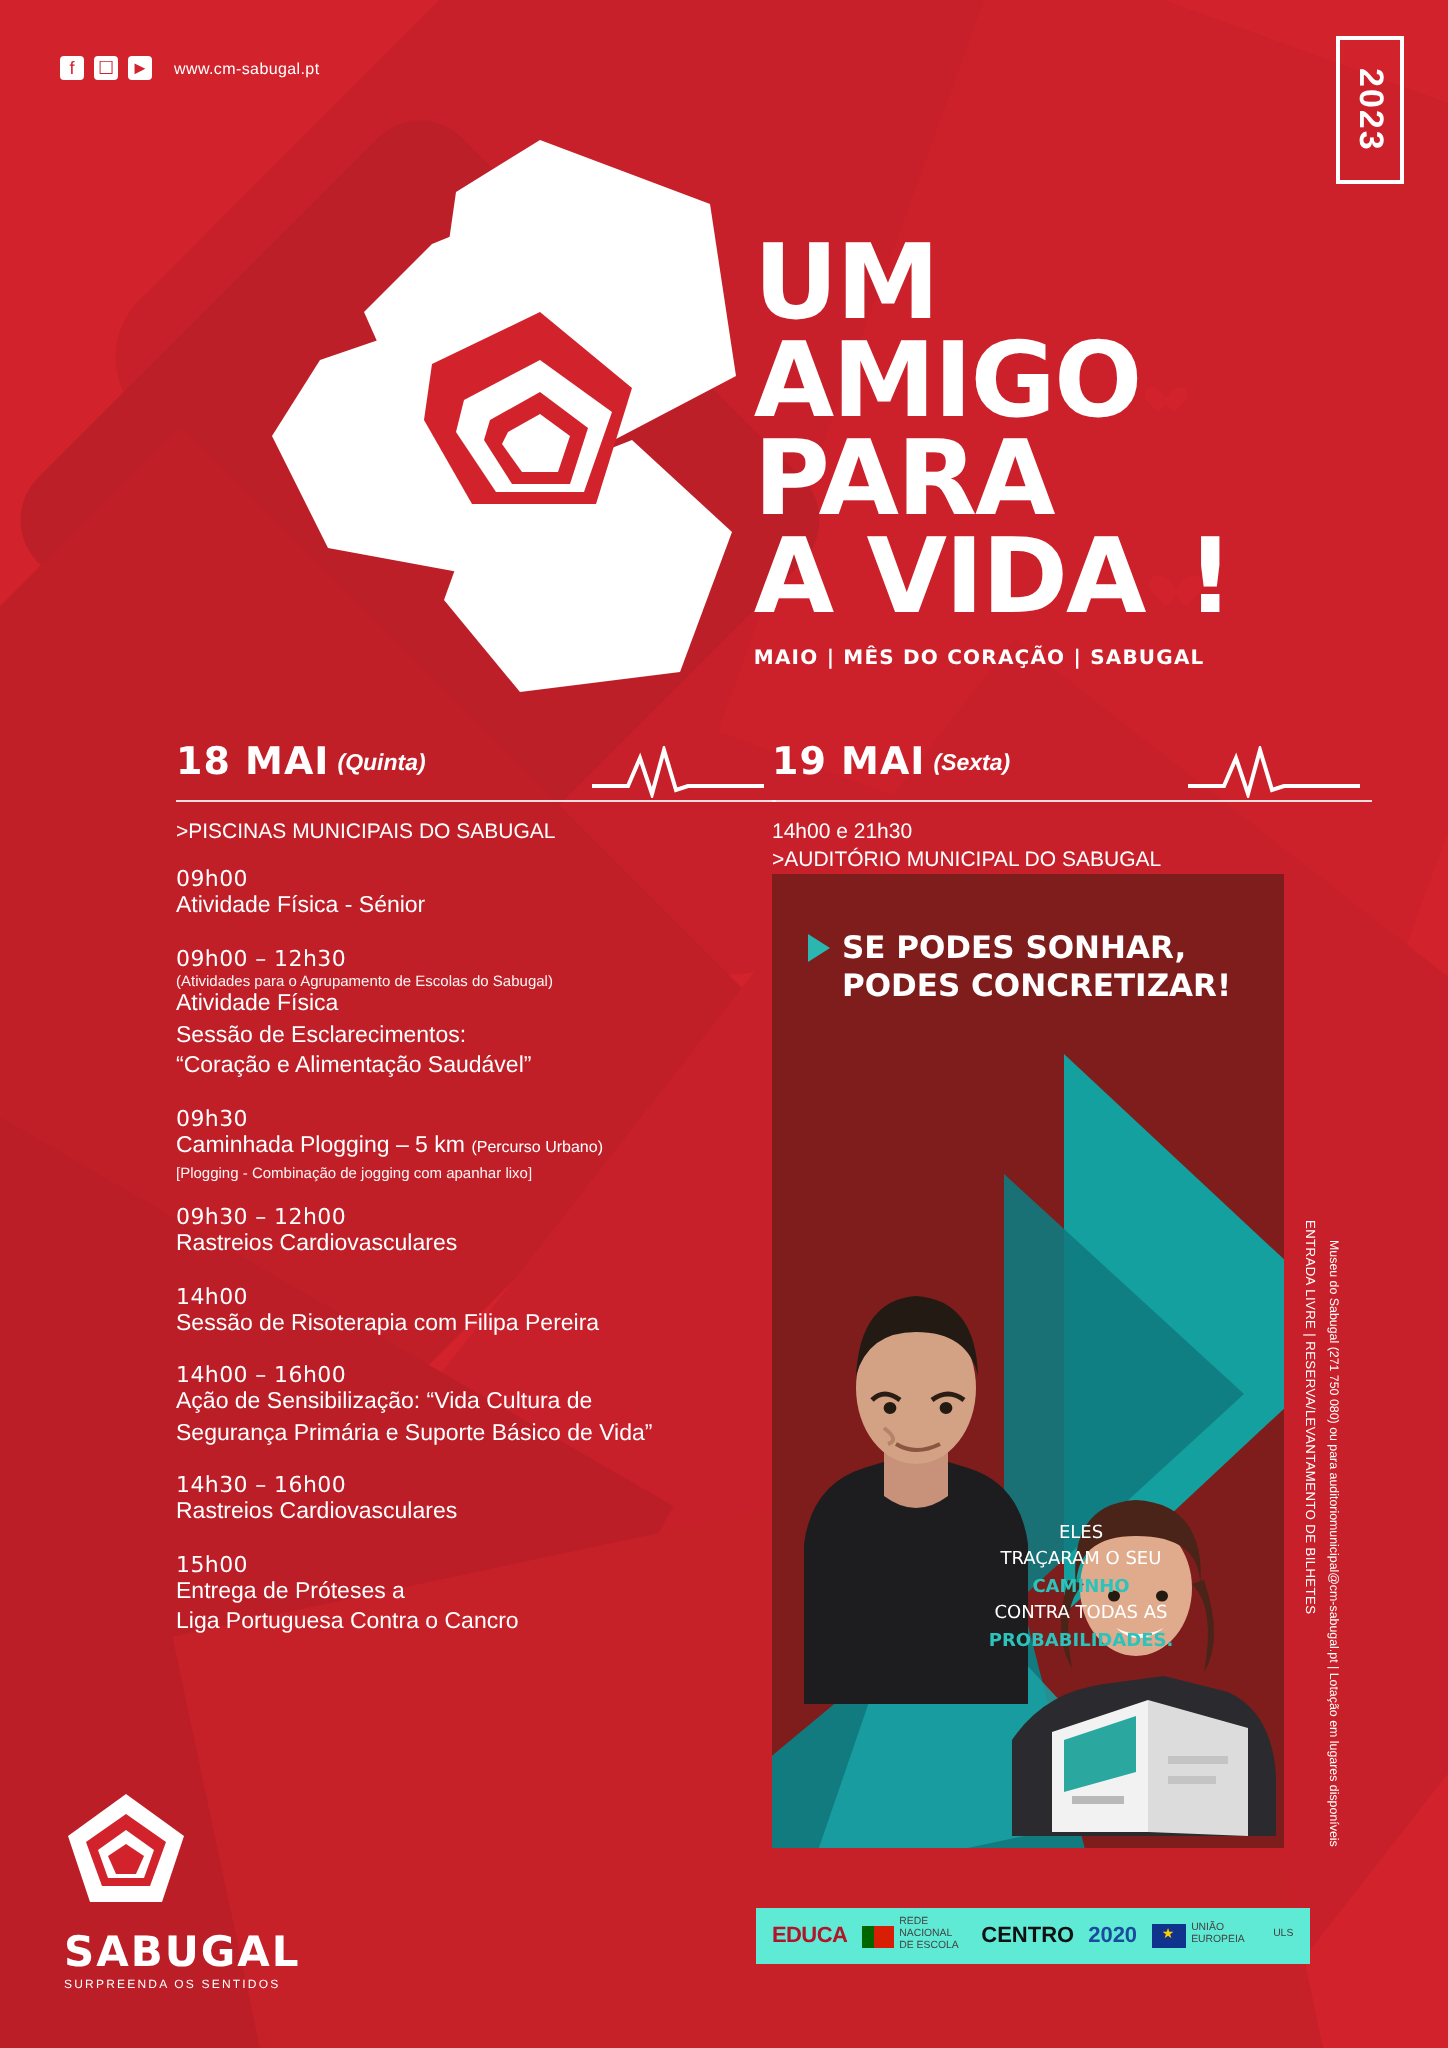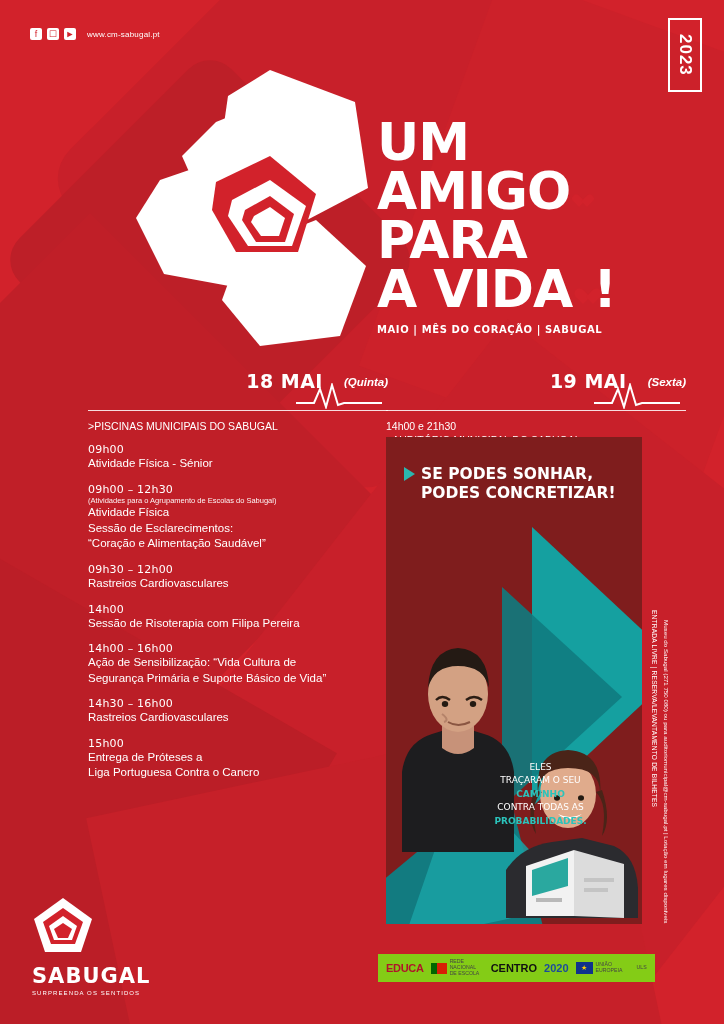--- a/index.html
+++ b/index.html
@@ -90,23 +90,23 @@
     margin-top: 10px; font-weight: bold;
     font-family: "DejaVu Sans", sans-serif;
   }
 
   
   .day-col { position: absolute; z-index: 15; color: #fff; }
   .col-left  { top: 370px; left: 88px; width: 300px; }
   .col-right { top: 370px; left: 386px; width: 300px; }
 
   .day-head {
-    display: flex; align-items: flex-end; gap: 21px;
+    display: flex; align-items: flex-end; gap: 4px;
     border-bottom: 1px solid rgba(255,255,255,.85);
-    padding-bottom: 18px; position: relative; justify-content: flex-end;
+    padding-bottom: 8px; position: relative;
   }
   .day-num { font-size: 19px; font-weight: bold; letter-spacing: .5px;
              font-family: "DejaVu Sans", sans-serif; }
   .day-week { font-size: 11.5px; font-weight: bold; margin-bottom: 4px; font-style: italic; }
   .ecg { position: absolute; right: 6px; bottom: 1px; }
 
   .venue { font-size: 10.5px; margin-top: 8px; line-height: 1.35; }
 
   .events { margin-top: 10px; }
   .ev { margin-bottom: 11px; }
@@ -197,21 +197,21 @@
   
   .sabugal-logo { position: absolute; bottom: 28px; left: 32px; z-index: 20; }
   .sabugal-logo .name {
     color: #fff; font-size: 21px; font-weight: bold; letter-spacing: 1px;
     margin-top: 6px; font-family: "DejaVu Sans", sans-serif;
   }
   .sabugal-logo .tag { color: #fff; font-size: 6px; letter-spacing: 1.1px; margin-top: 2px; }
 
   .partners {
     position: absolute; bottom: 42px; left: 378px;
-    background: #84cc16; padding: 5px 8px;
+    background: #5eead4; padding: 5px 8px;
     display: flex; align-items: center; gap: 7px;
     z-index: 20; height: 28px;
   }
   .p-item { display: flex; align-items: center; font-size: 7px; color: #333; }
   .p-educa { color: #b0152a; font-weight: bold; font-size: 11px; letter-spacing: -.3px; }
   .p-centro { color: #111; font-weight: bold; font-size: 11px; }
   .p-2020 { color: #1b4b9c; font-weight: bold; font-size: 11px; }
   .eu-flag {
     width: 17px; height: 12px; background: #10338c; position: relative;
   }
@@ -301,20 +301,28 @@
       </div>
 
       <div class="ev">
         <div class="time">09h00 – 12h30</div>
         <div class="sub">(Atividades para o Agrupamento de Escolas do Sabugal)</div>
         <div class="title">Atividade Física</div>
         <div class="title">Sessão de Esclarecimentos:</div>
         <div class="title">“Coração e Alimentação Saudável”</div>
       </div>
 
+      <div class="ev">
+        <div class="time">09h30</div>
+        <div class="title">
+          <span>Caminhada Plogging –  5 km</span>
+          <span class="note-inline">(Percurso Urbano)</span>
+        </div>
+        <div class="sub">[Plogging - Combinação de jogging com apanhar lixo]</div>
+      </div>
 
       <div class="ev">
         <div class="time">09h30 – 12h00</div>
         <div class="title">Rastreios Cardiovasculares</div>
       </div>
 
       <div class="ev">
         <div class="time">14h00</div>
         <div class="title">Sessão de Risoterapia com Filipa Pereira</div>
       </div>

